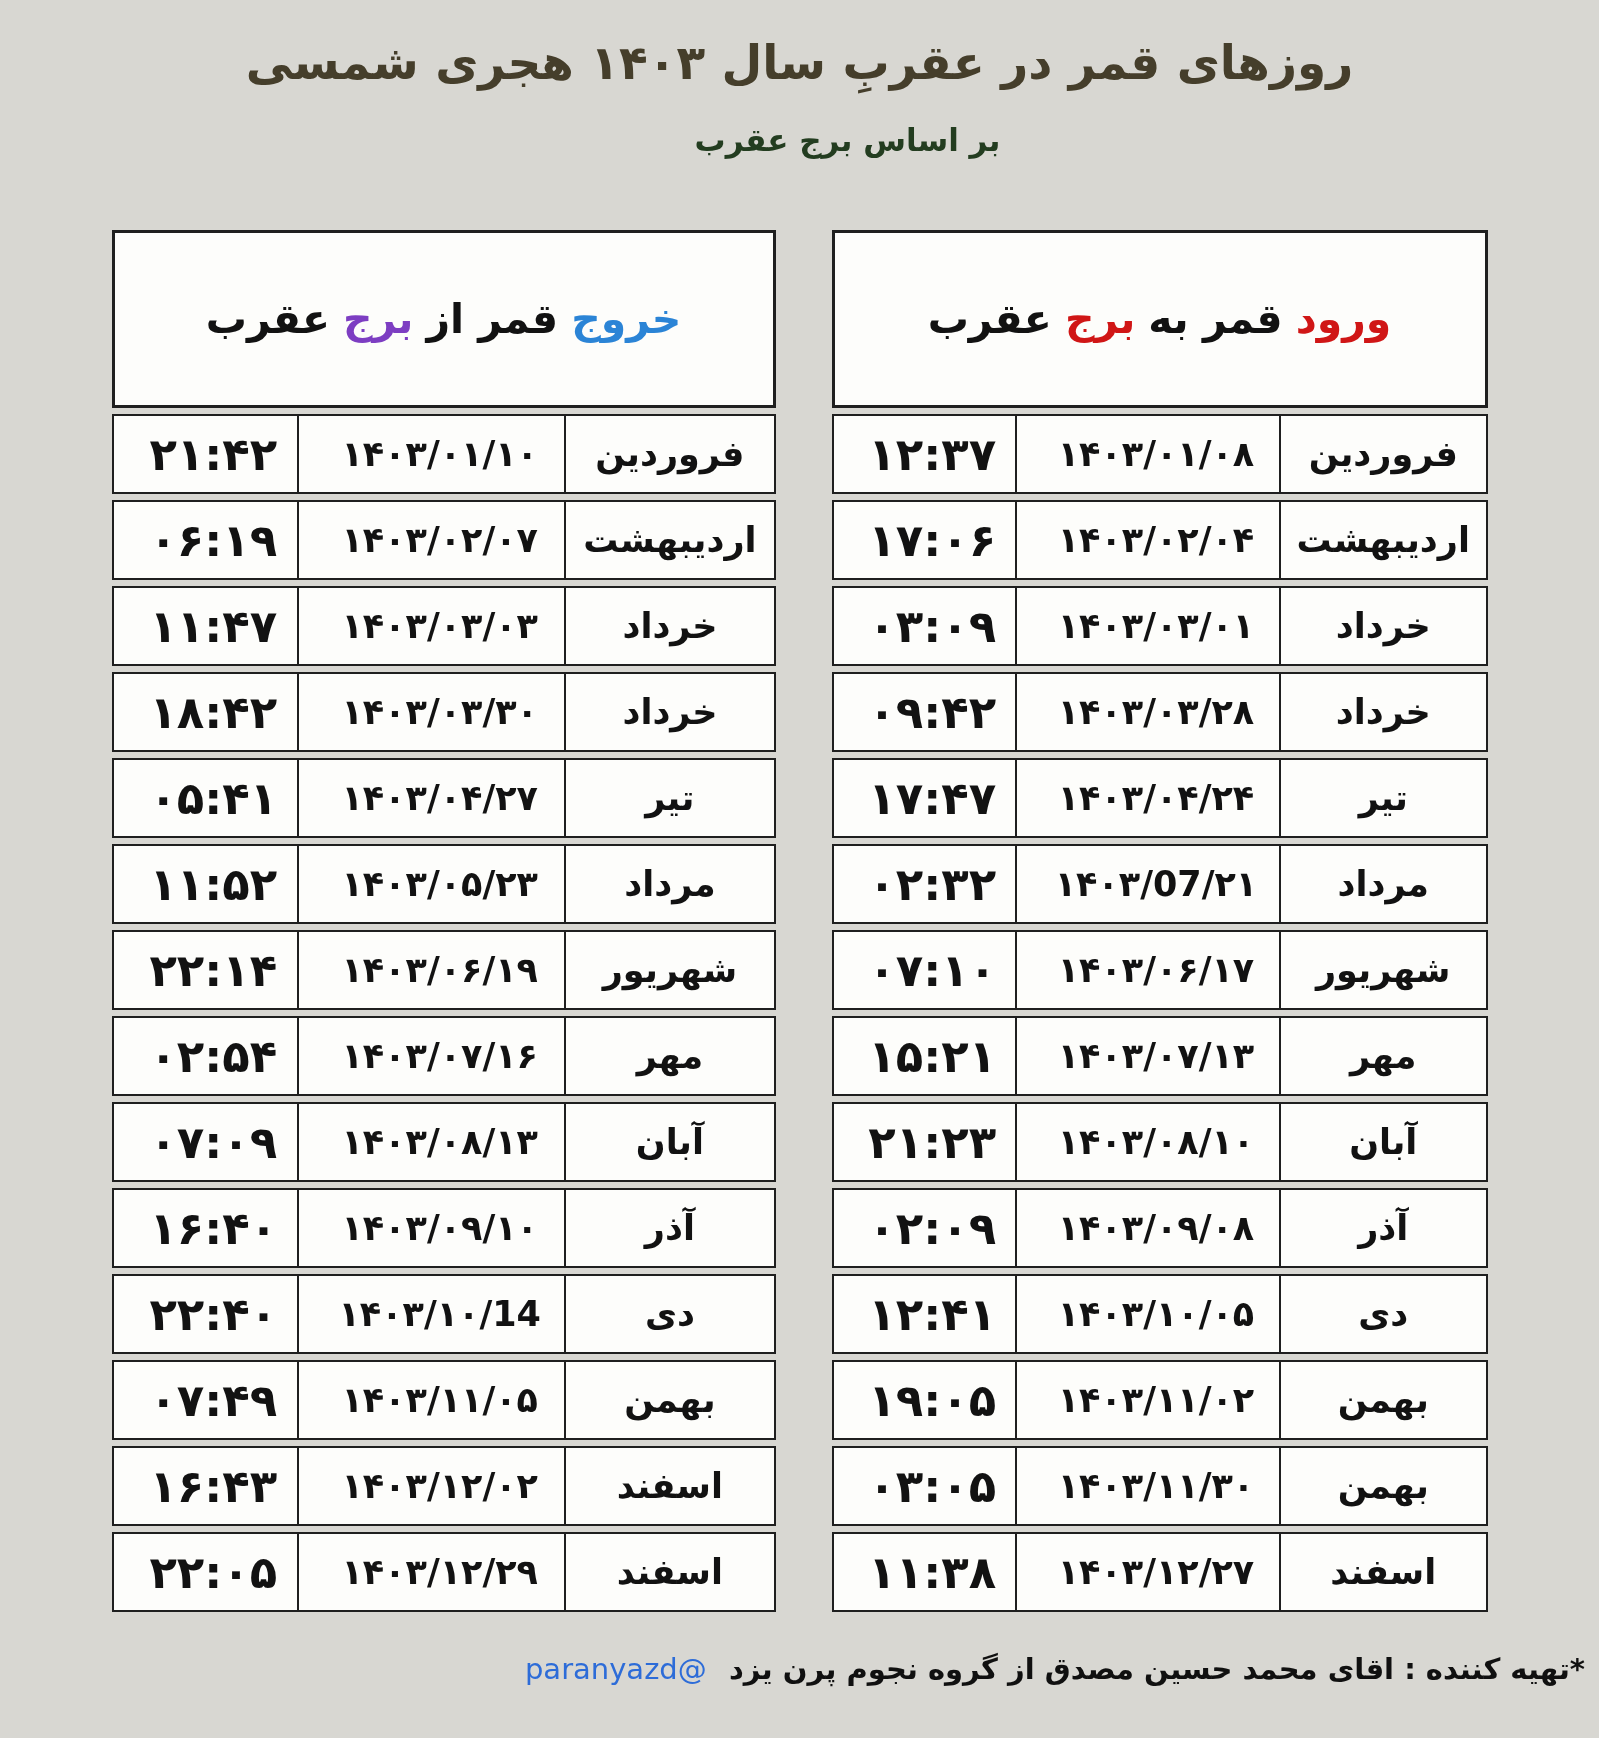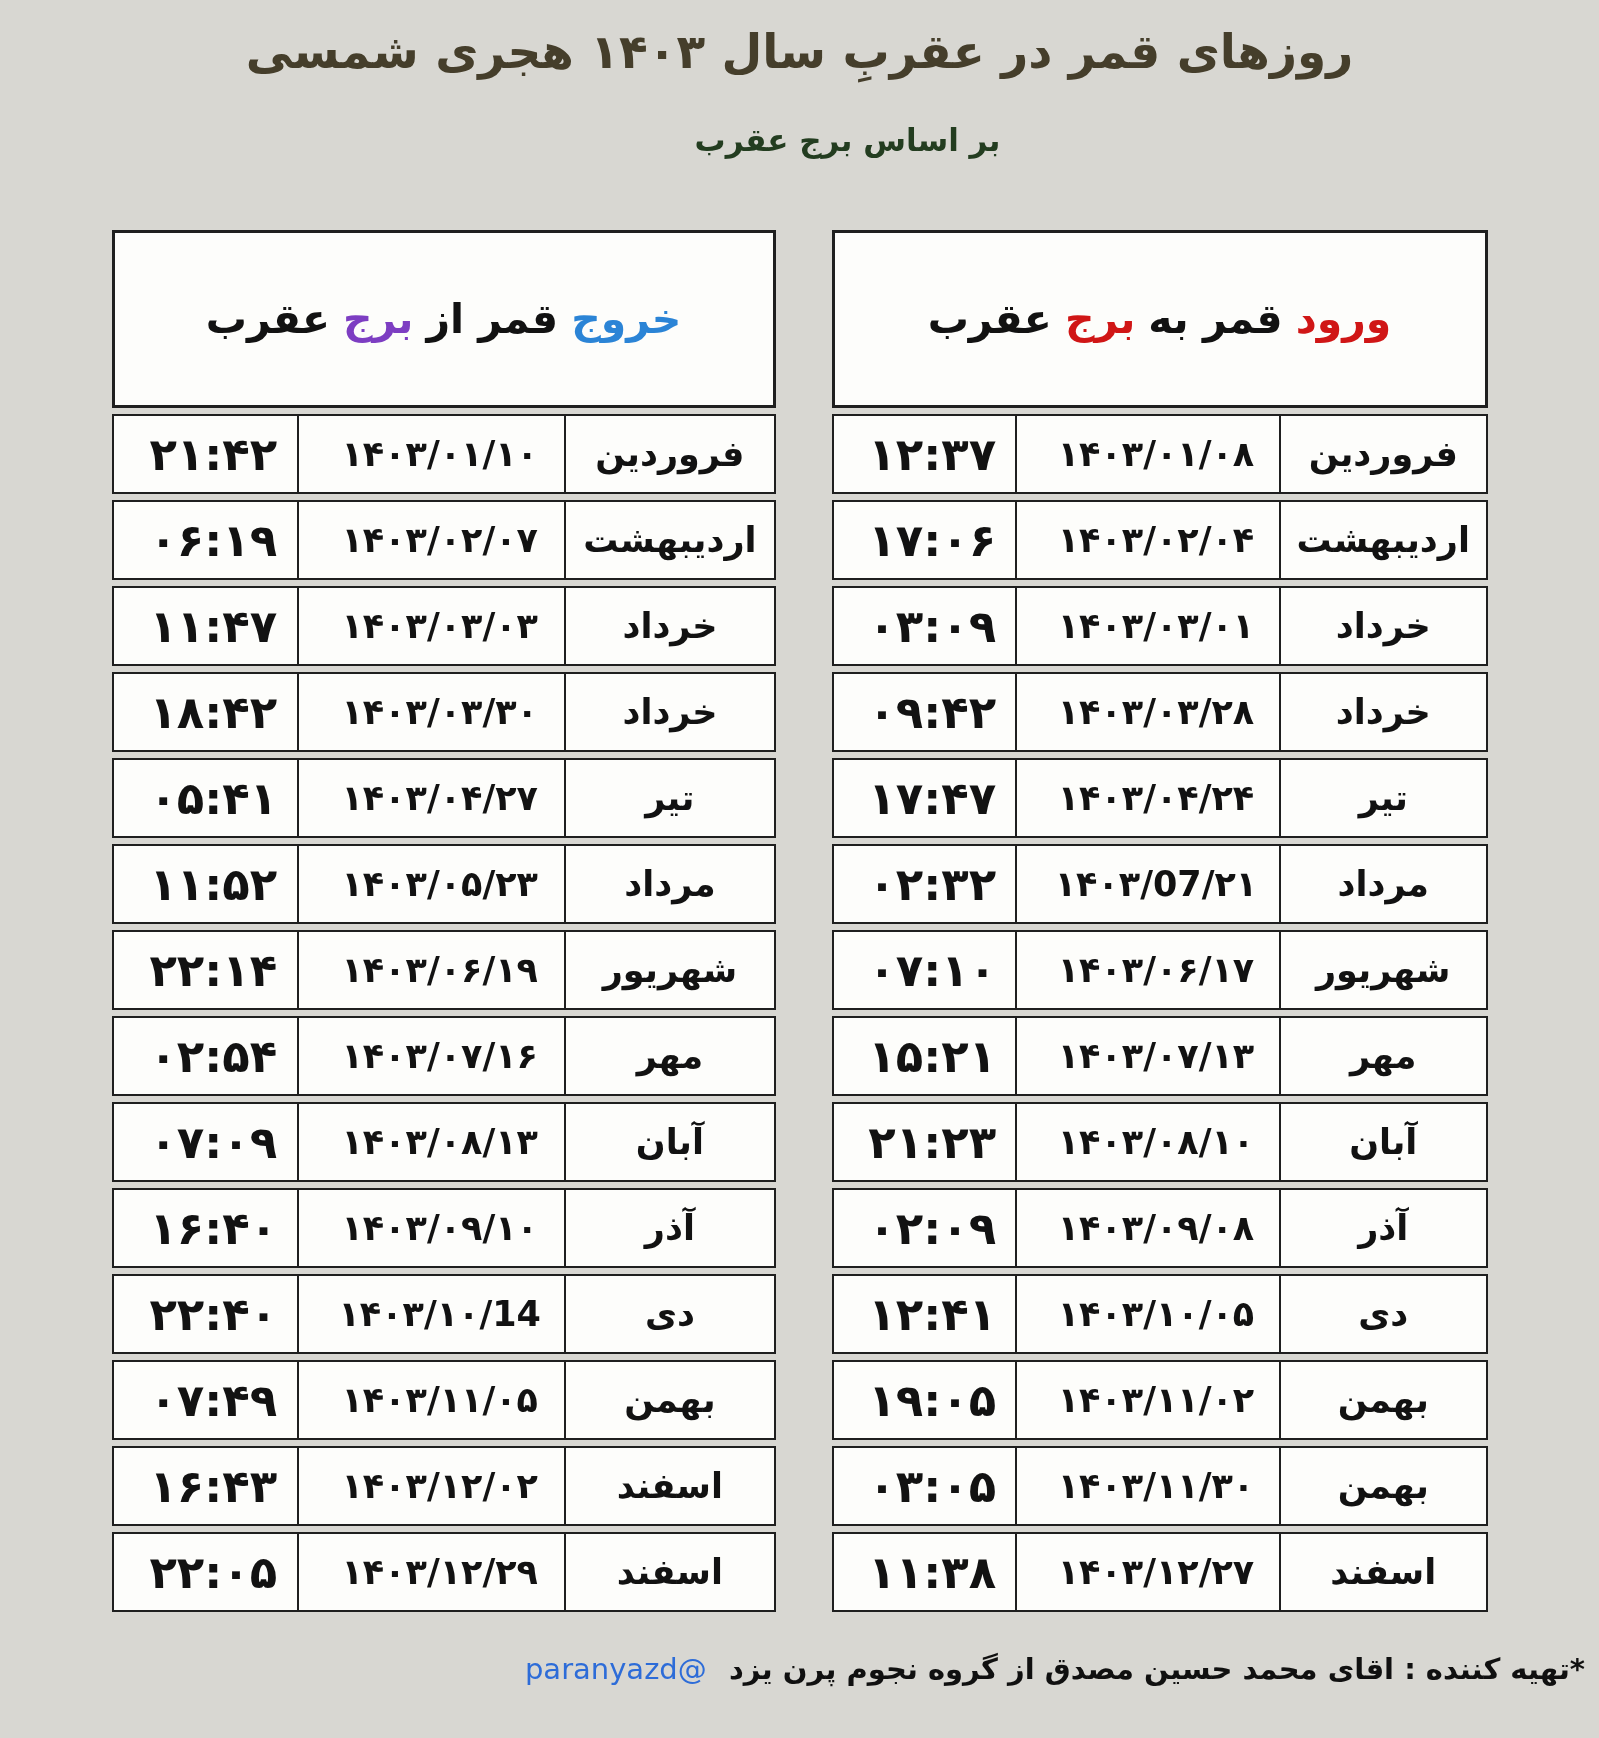--- a/index.html
+++ b/index.html
@@ -3,21 +3,21 @@
 <meta charset="utf-8">
 <style>
   :root{
     --bg:#d8d7d2; --cell:#fdfdfb; --border:#1f1f1f; --ink:#121212;
     --title:#453e2b; --subtitle:#233d20; --red:#d01616; --blue:#2b84d6;
     --purple:#7d3ec2; --link:#2d6cd8;
   }
   html,body{margin:0;padding:0;background:var(--bg);}
   .page{position:relative;width:1599px;height:1738px;background:var(--bg);
         font-family:"DejaVu Sans",sans-serif;overflow:hidden;}
-  .title{position:absolute;top:24px;left:0;width:100%;text-align:center;
+  .title{position:absolute;top:35px;left:0;width:100%;text-align:center;
          font-size:47px;font-weight:700;color:var(--title);direction:rtl;}
   .subtitle{position:absolute;top:122px;left:0;width:100%;text-align:center;
          font-size:31px;font-weight:700;color:var(--subtitle);direction:rtl;padding-left:48px;}
   .tables{position:absolute;top:230px;left:0;width:100%;display:flex;
          justify-content:center;gap:56px;direction:rtl;}
   .table{width:656px;}
   .table.exit{width:664px;}
   .thead{display:flex;direction:rtl;align-items:center;justify-content:center;
          gap:13px;height:172px;background:var(--cell);border:3px solid var(--border);
          font-size:41px;font-weight:700;color:var(--ink);}

